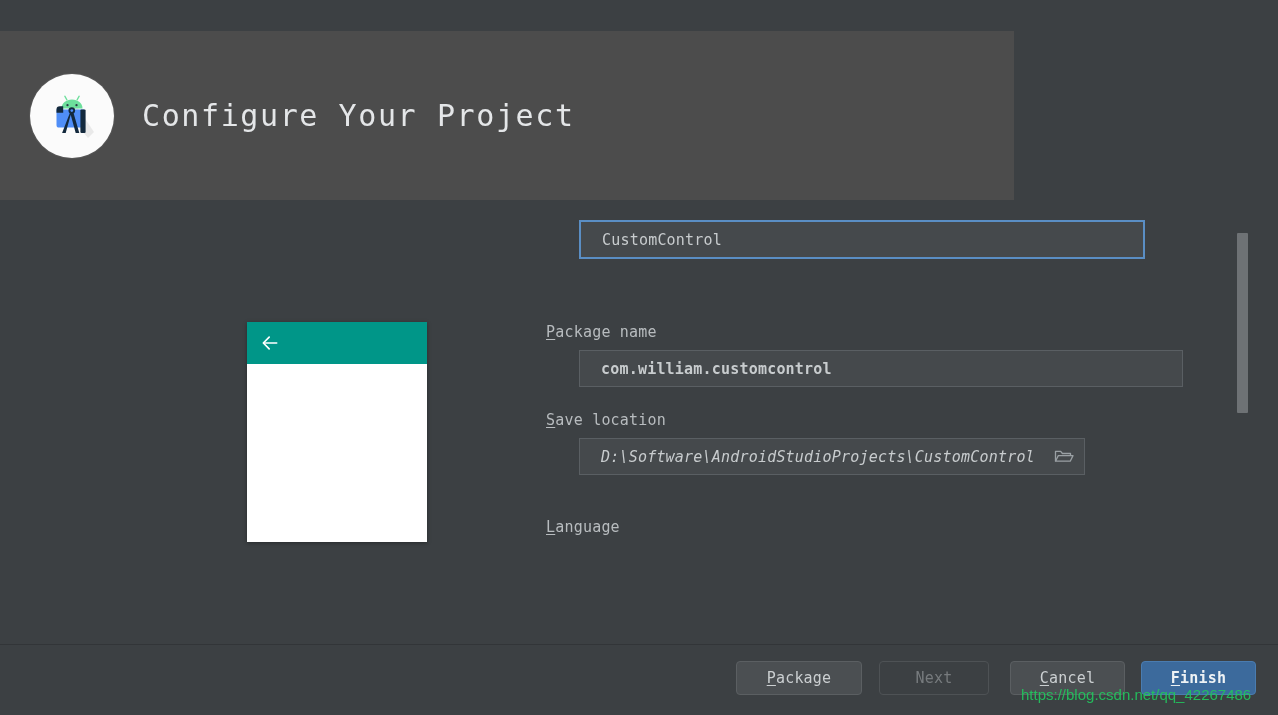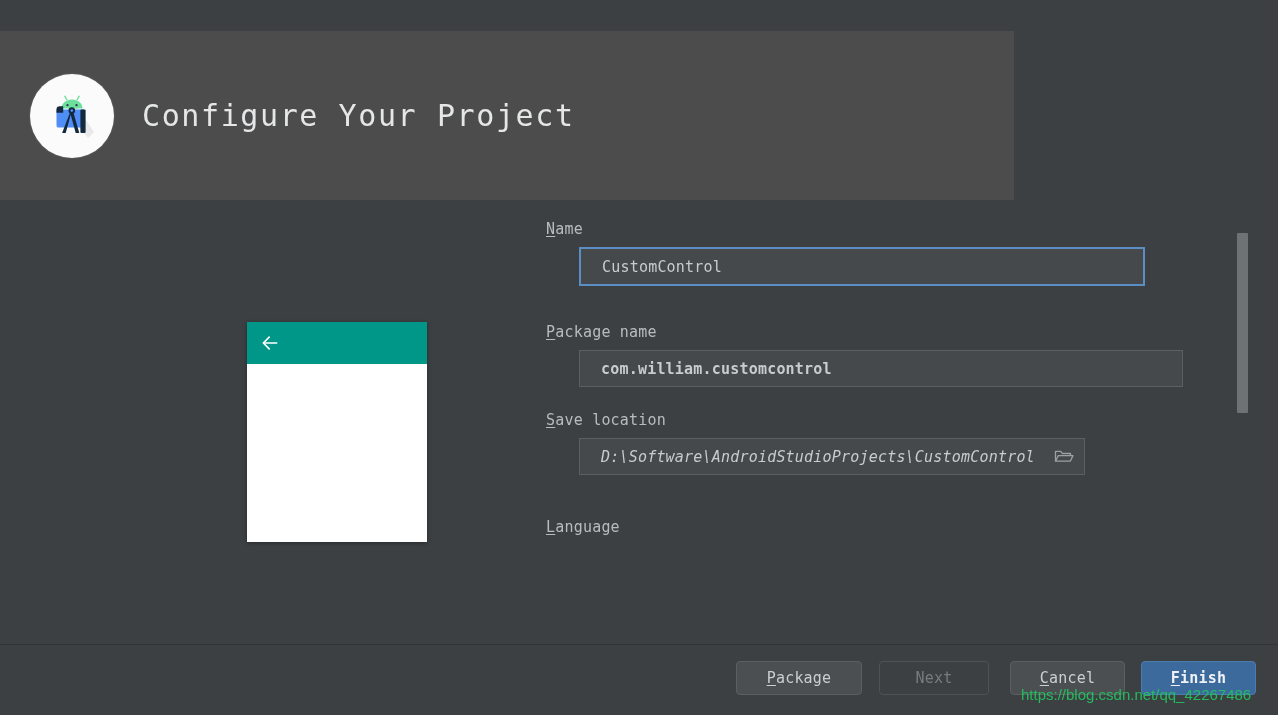--- a/index.html
+++ b/index.html
@@ -299,21 +299,20 @@
             </g>
           </svg>
         </div>
       </div>
       <div class="preview-content"></div>
     </div>
 
     <div class="form">
 
       <div class="field-group" style="position:absolute; top:20px; left:0;">
-        <div class="field-label"><u>N</u><span>ame</span></div>
         <div class="input focused">
           <span>CustomControl</span>
         </div>
       </div>
 
       <div class="field-group" style="position:absolute; top:123px; left:0;">
         <div class="field-label"><u>P</u><span>ackage name</span></div>
         <div class="input plain">
           <span>com.william.customcontrol</span>
         </div>

